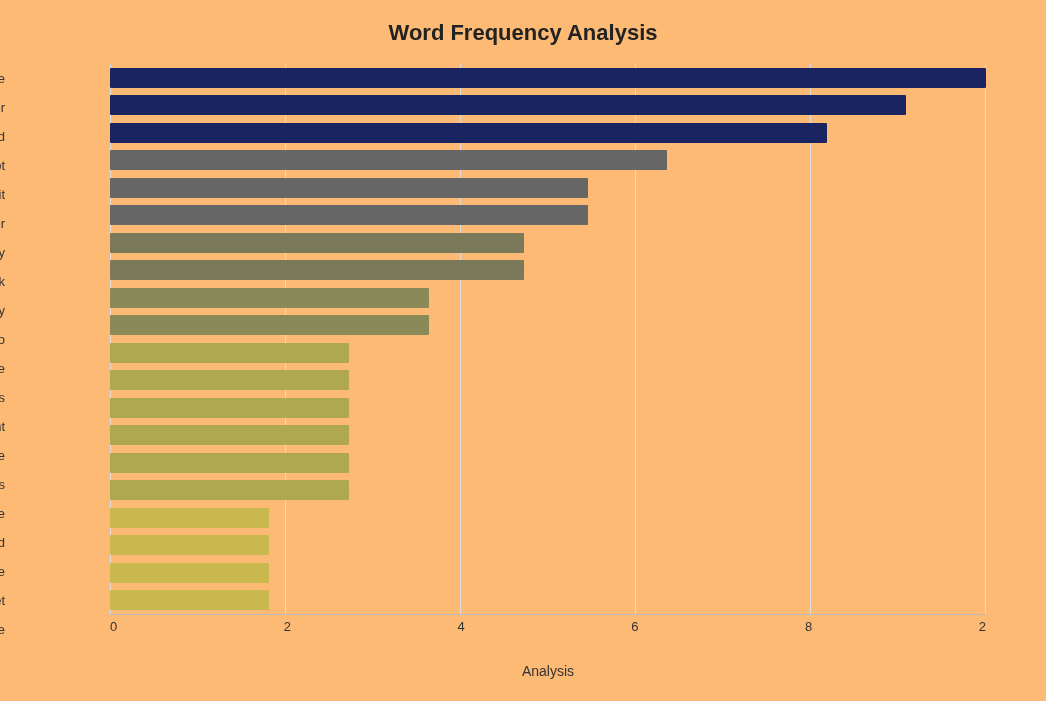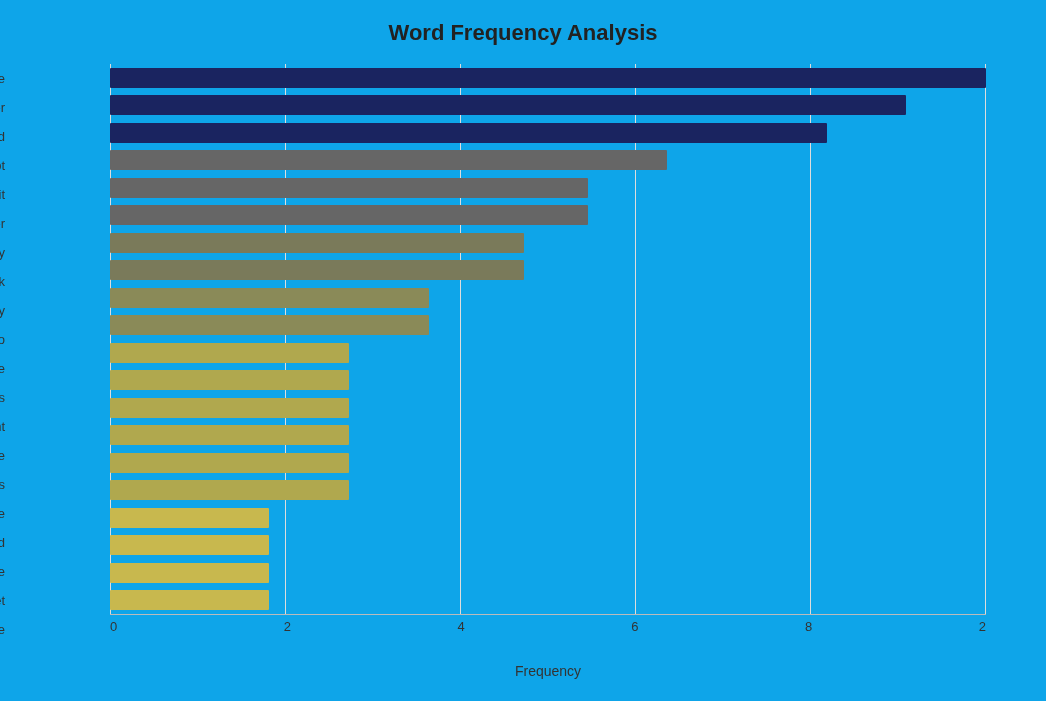--- a/index.html
+++ b/index.html
@@ -6,21 +6,21 @@
     body {
       background: #f5f5f5;
       font-family: Arial, sans-serif;
       width: 1046px;
       height: 701px;
       display: flex;
       align-items: center;
       justify-content: center;
     }
     .chart-container {
-      background: #0ea5e9;
+      background: #fdba74;
       width: 1046px;
       height: 701px;
       position: relative;
       padding: 20px 60px 56px 110px;
     }
     .chart-title {
       text-align: center;
       font-size: 22px;
       font-weight: bold;
       color: #222;
@@ -202,21 +202,21 @@
             <div class="bar" style="width: 18.1818%; background-color: rgb(200, 184, 78);"></div>
           </div>
           <div class="bar-row">
             <div class="bar" style="width: 18.1818%; background-color: rgb(200, 184, 78);"></div>
           </div>
           <div class="bar-row">
             <div class="bar" style="width: 18.1818%; background-color: rgb(200, 184, 78);"></div>
           </div>
         </div>
       <div class="x-axis" id="x-axis">
-        <span class="x-axis-label">Frequency</span>
+        <span class="x-axis-label">Analysis</span>
       <span class="x-tick">0</span>
           <span class="x-tick">2</span>
           <span class="x-tick">4</span>
           <span class="x-tick">6</span>
           <span class="x-tick">8</span>
           <span class="x-tick">2</span>
         </div>
     </div>
   </div>
 </div>

